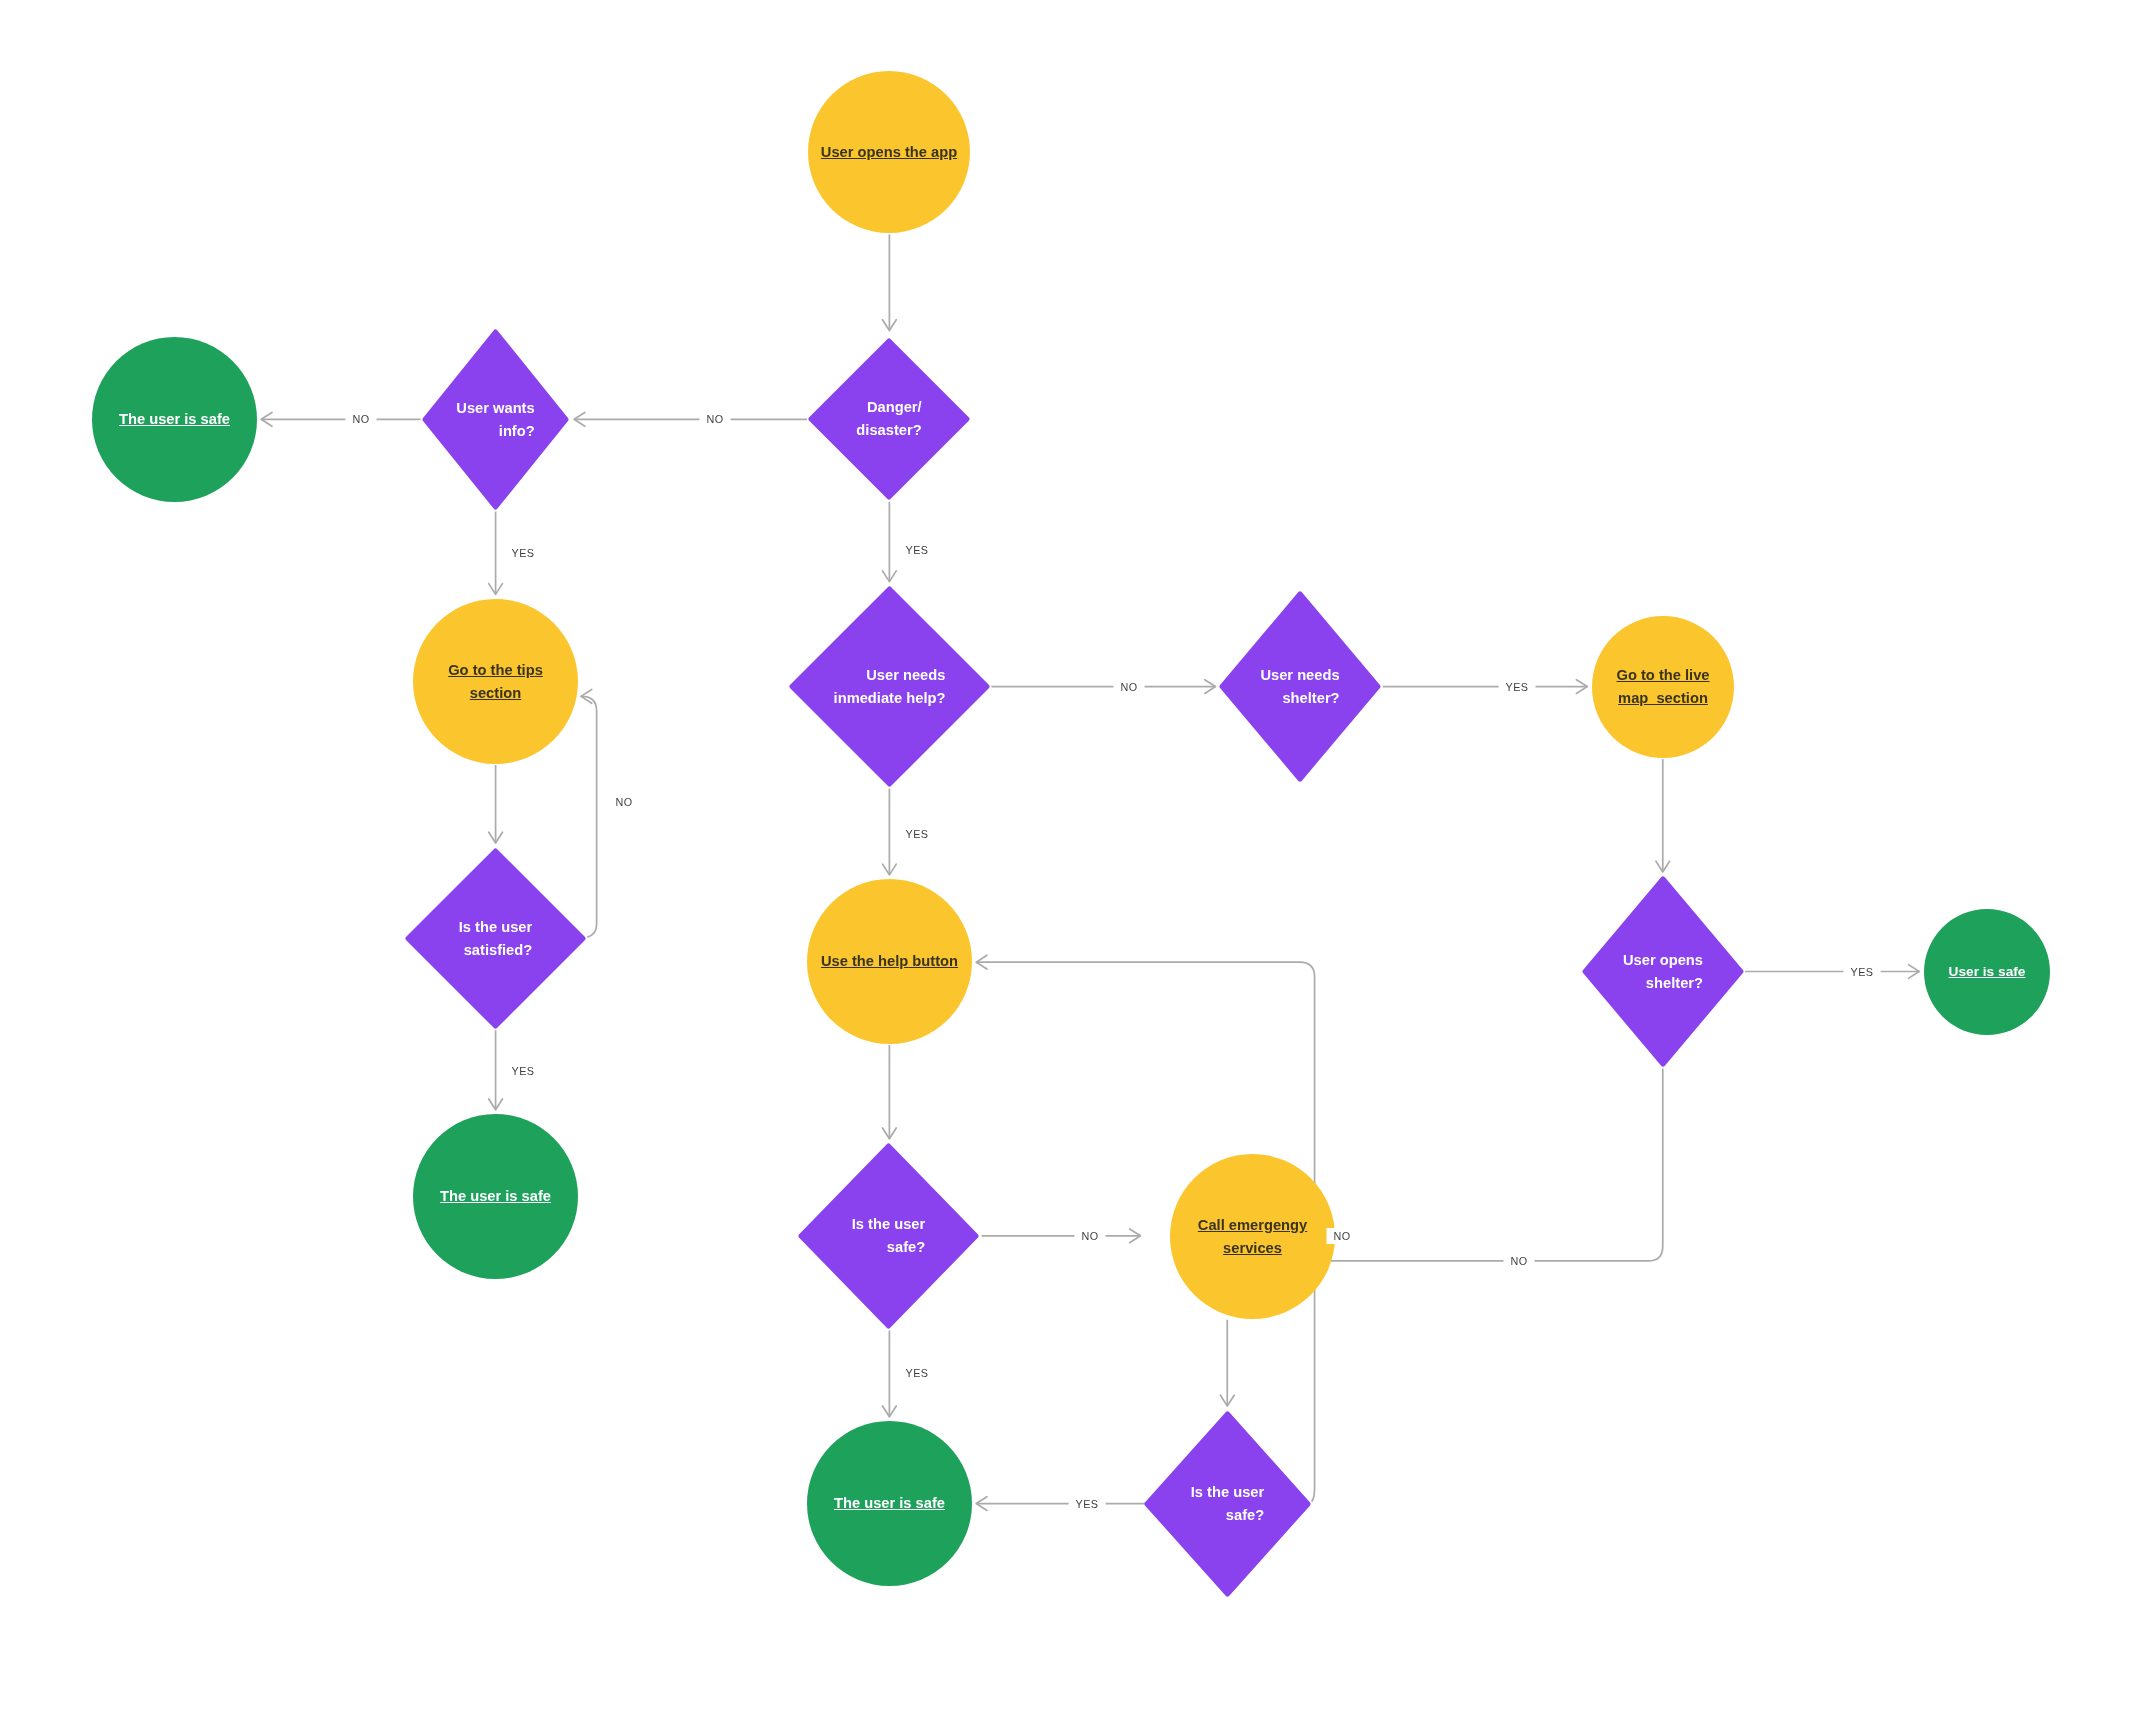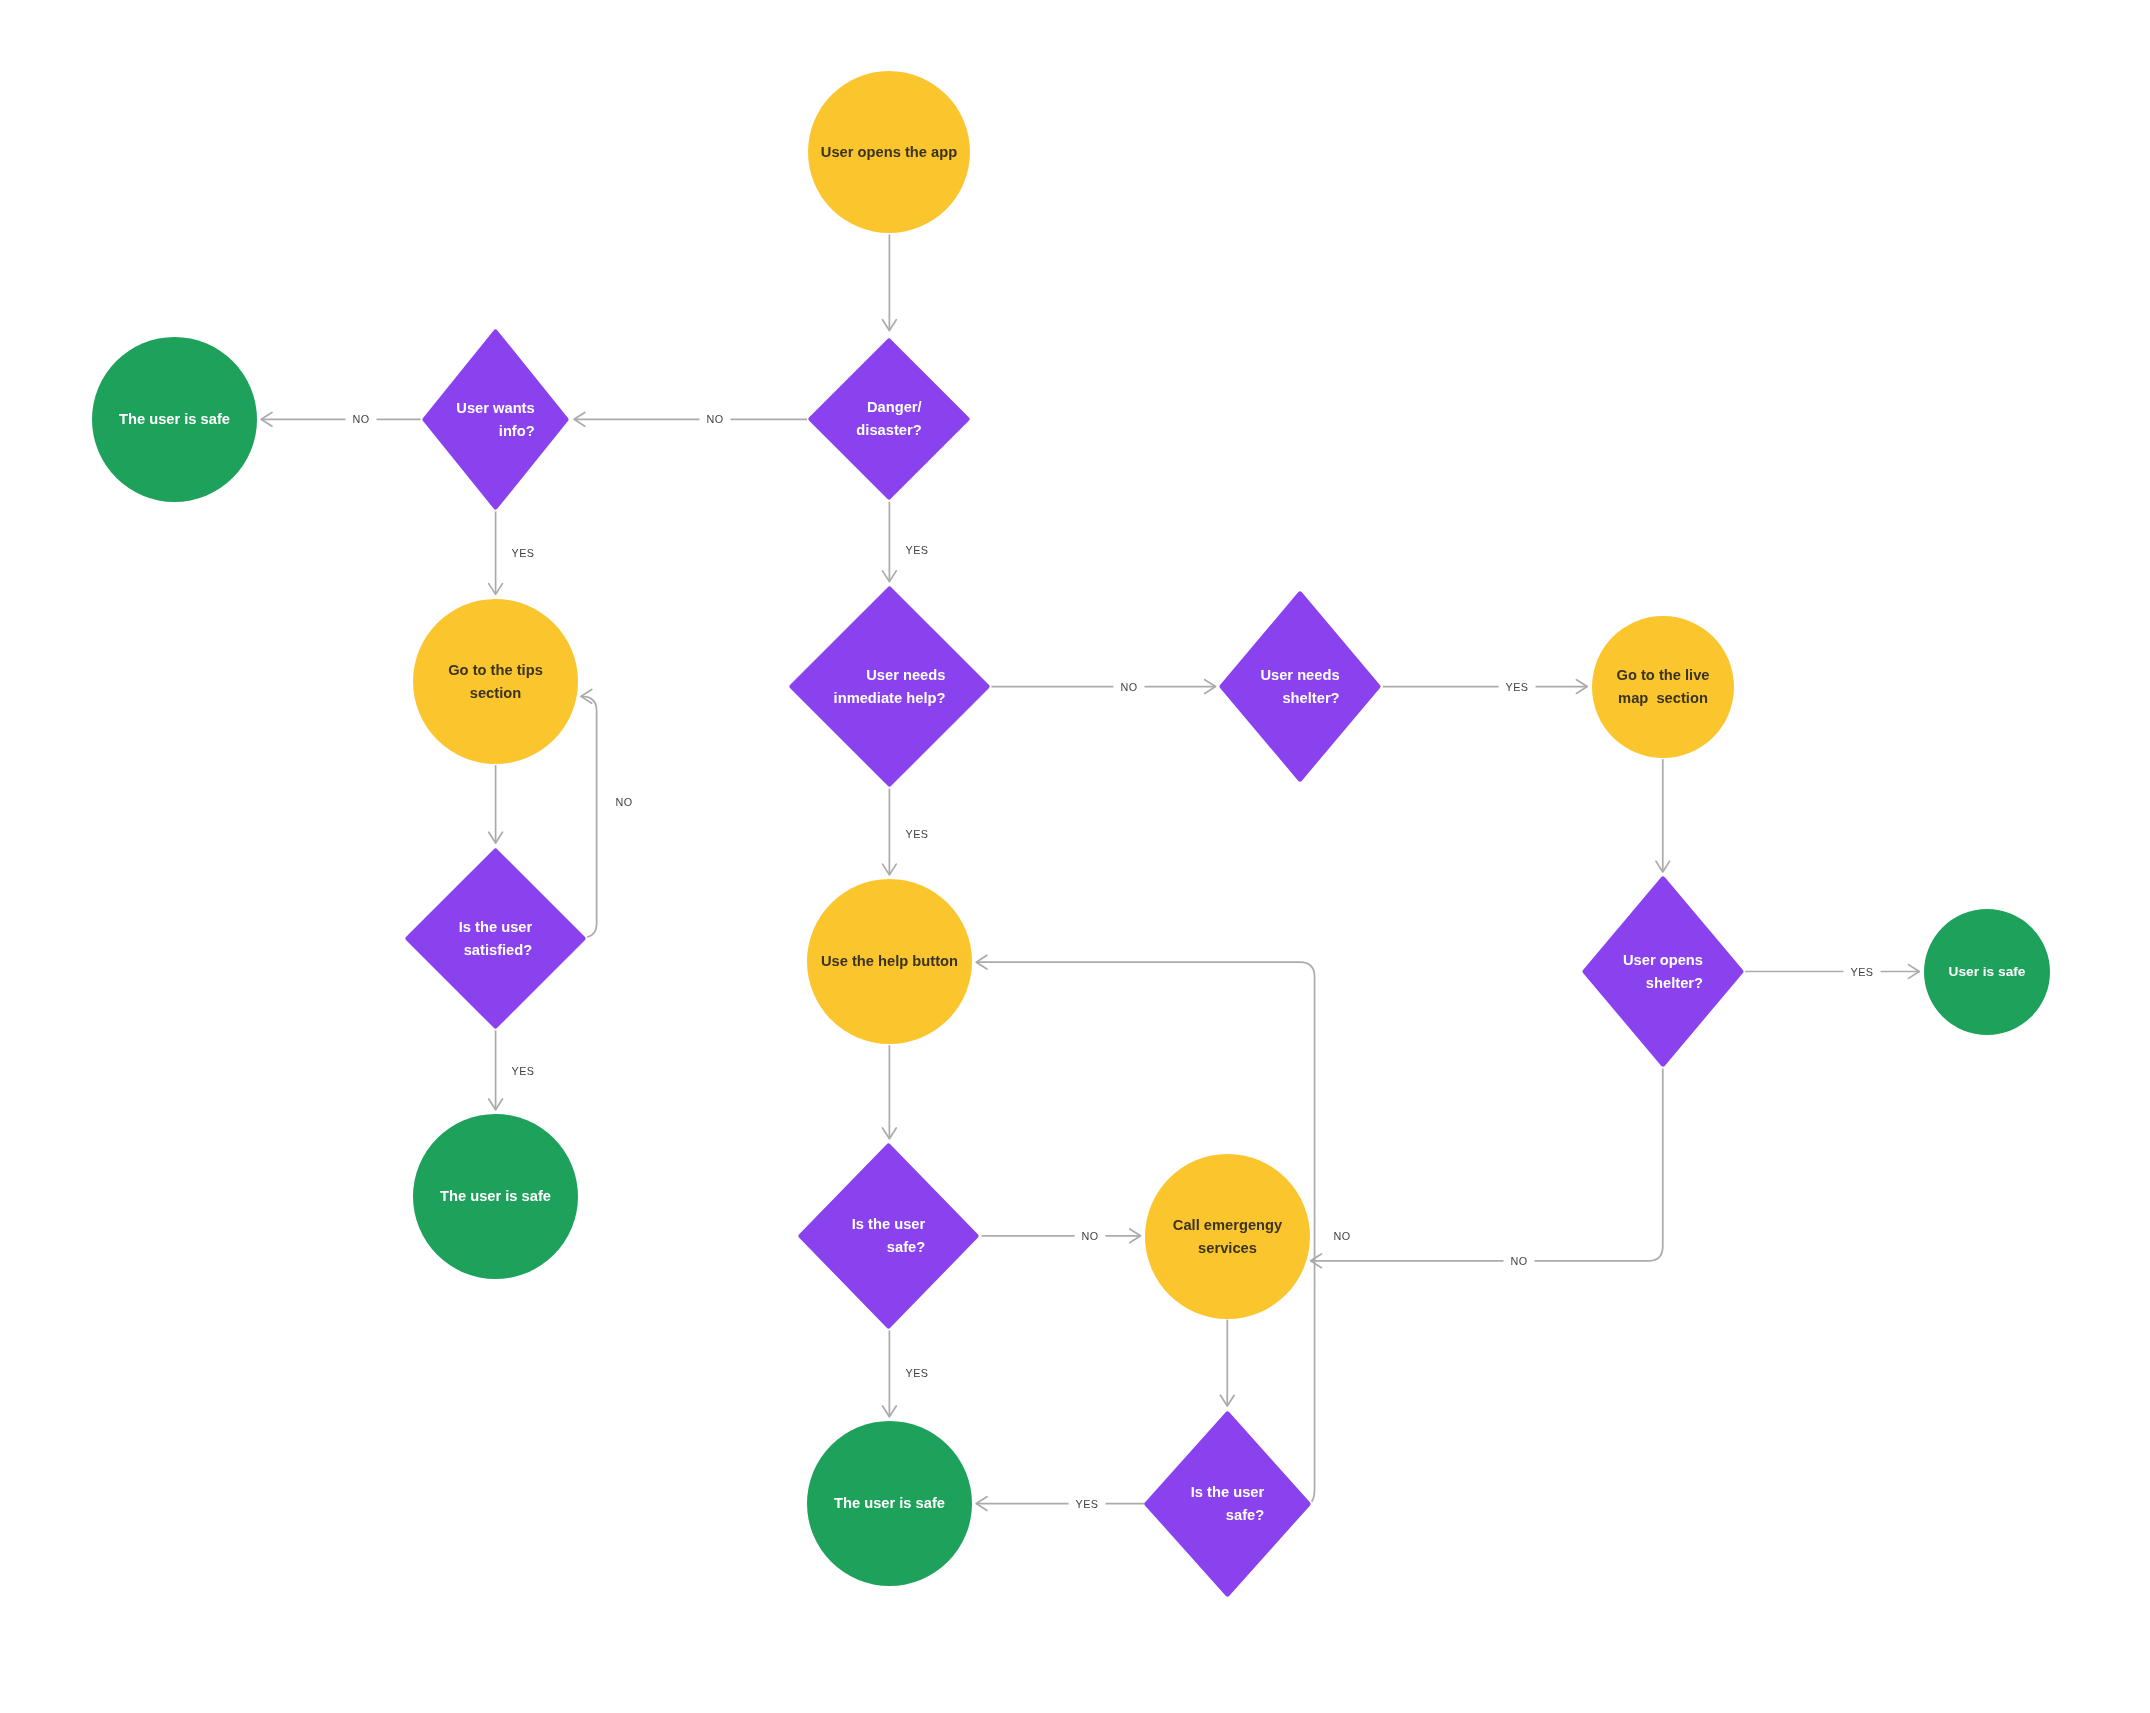--- a/index.html
+++ b/index.html
@@ -23,21 +23,21 @@
     overflow: hidden;
   }
   .edges-svg { position: absolute; left: 0; top: 0; width: 2151px; height: 1713px; }
   .edge { fill: none; stroke: var(--connector); stroke-width: 3.5px; }
   .arrow-head { stroke: var(--connector); fill: none; stroke-width: 3.5px; stroke-linecap: round; stroke-linejoin: round; }
   .node {
     position: absolute;
     display: flex; align-items: center; justify-content: center;
     text-align: center;
   }
-  .node--circle { border-radius: 50%; }
+  .node--circle { border-radius: 50%; text-decoration: underline; }
   .node--process { background: var(--process); color: var(--text-on-process); }
   .node--terminal { background: var(--terminal); color: var(--text-on-terminal); }
   .node--diamond { background: transparent; color: var(--text-on-decision); text-align: right; }
   .diamond-svg { position: absolute; left: 0; top: 0; width: 100%; height: 100%; }
   .diamond-svg polygon {
     fill: var(--decision);
     stroke: var(--decision);
     stroke-width: 10;
     stroke-linejoin: round;
   }
@@ -175,21 +175,21 @@
   </div>
 
   <div class="node node--diamond" style="left:798px; top:1143px; width:181px; height:186px;">
     <svg class="diamond-svg" viewBox="0 0 370 380" preserveAspectRatio="none">
       <polygon points="185,6 364,190 185,374 6,190"></polygon>
     </svg>
     <div class="node-label">Is the user
 safe?</div>
   </div>
 
-  <div class="node node--circle node--process" style="left:1145px; top:1154px; width:165px; height:165px;">
+  <div class="node node--circle node--process" style="left:1170px; top:1154px; width:165px; height:165px;">
     <div class="node-label">Call emergengy
 services</div>
   </div>
 
   <div class="node node--circle node--terminal" style="left:807px; top:1421px; width:165px; height:165px;">
     <div class="node-label">The user is safe</div>
   </div>
 
   <div class="node node--diamond" style="left:1144px; top:1411px; width:167px; height:186px;">
     <svg class="diamond-svg" viewBox="0 0 340 380" preserveAspectRatio="none">

